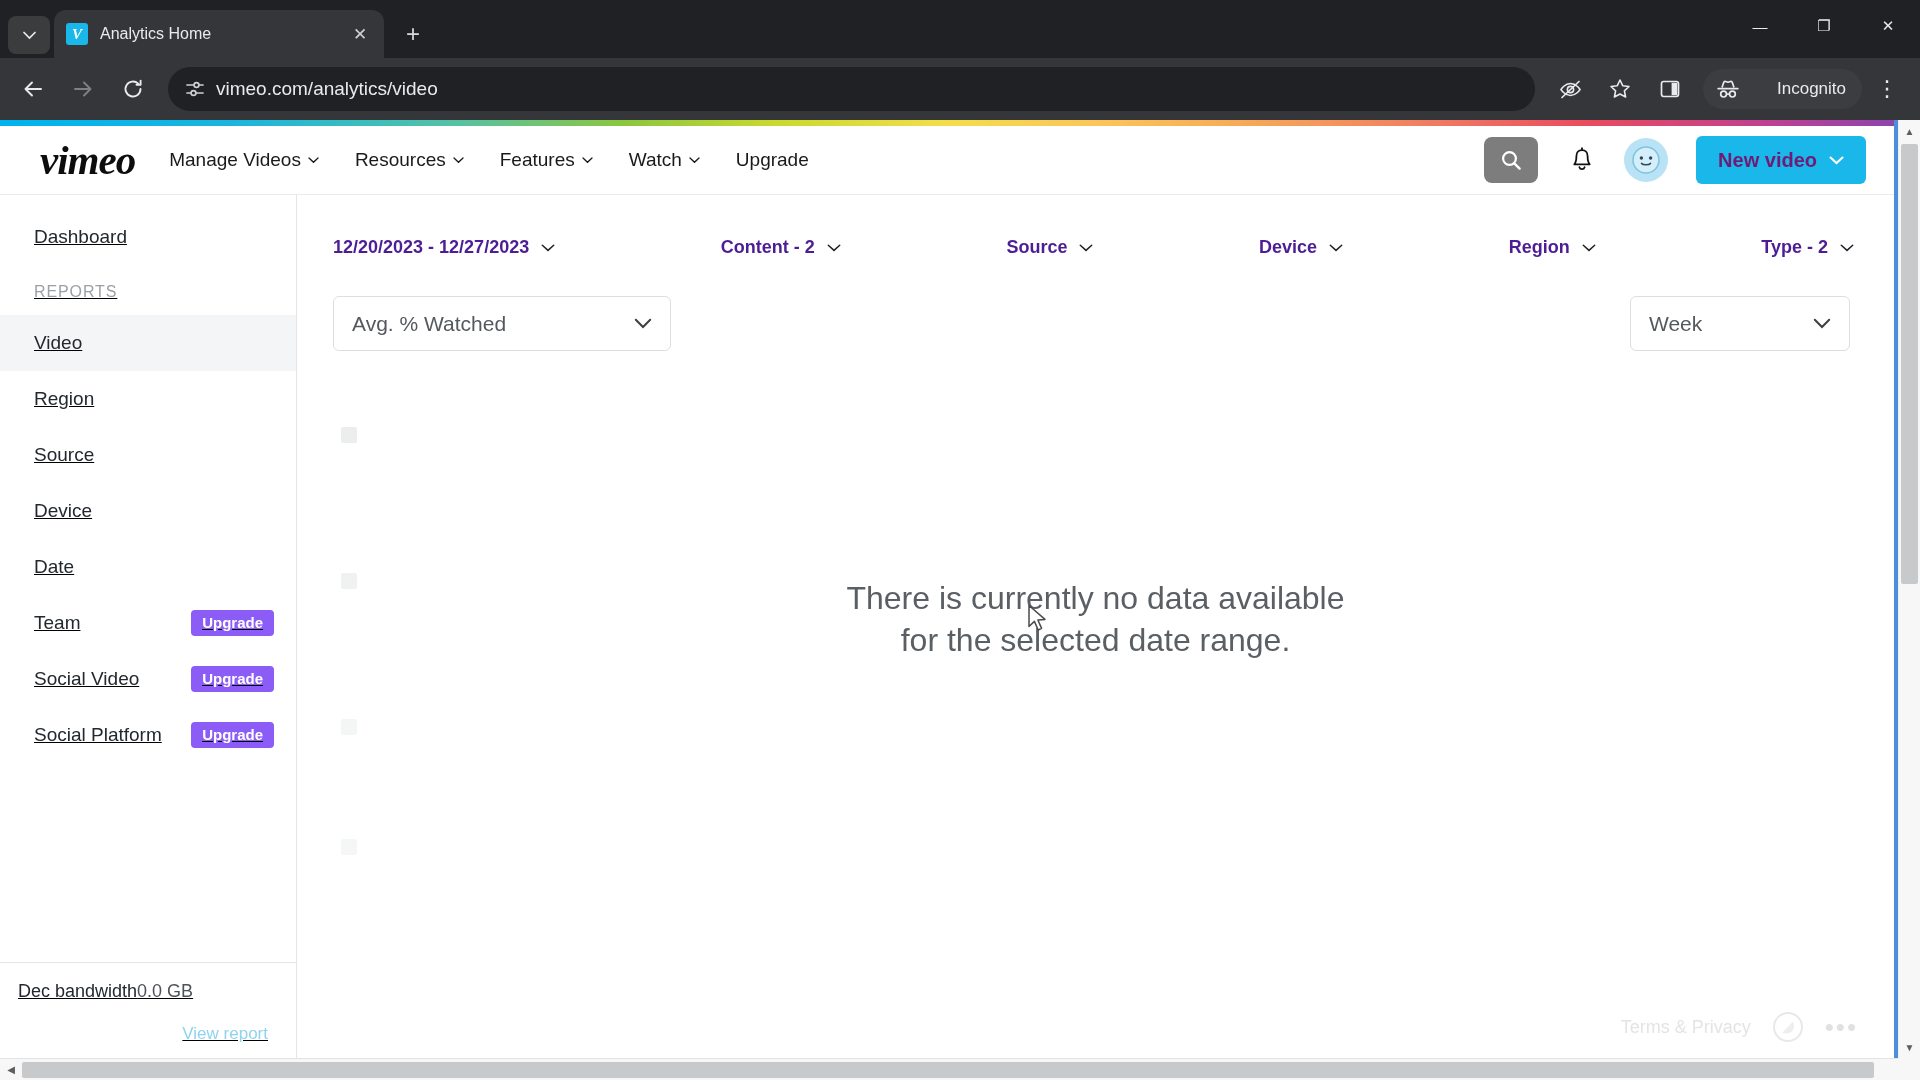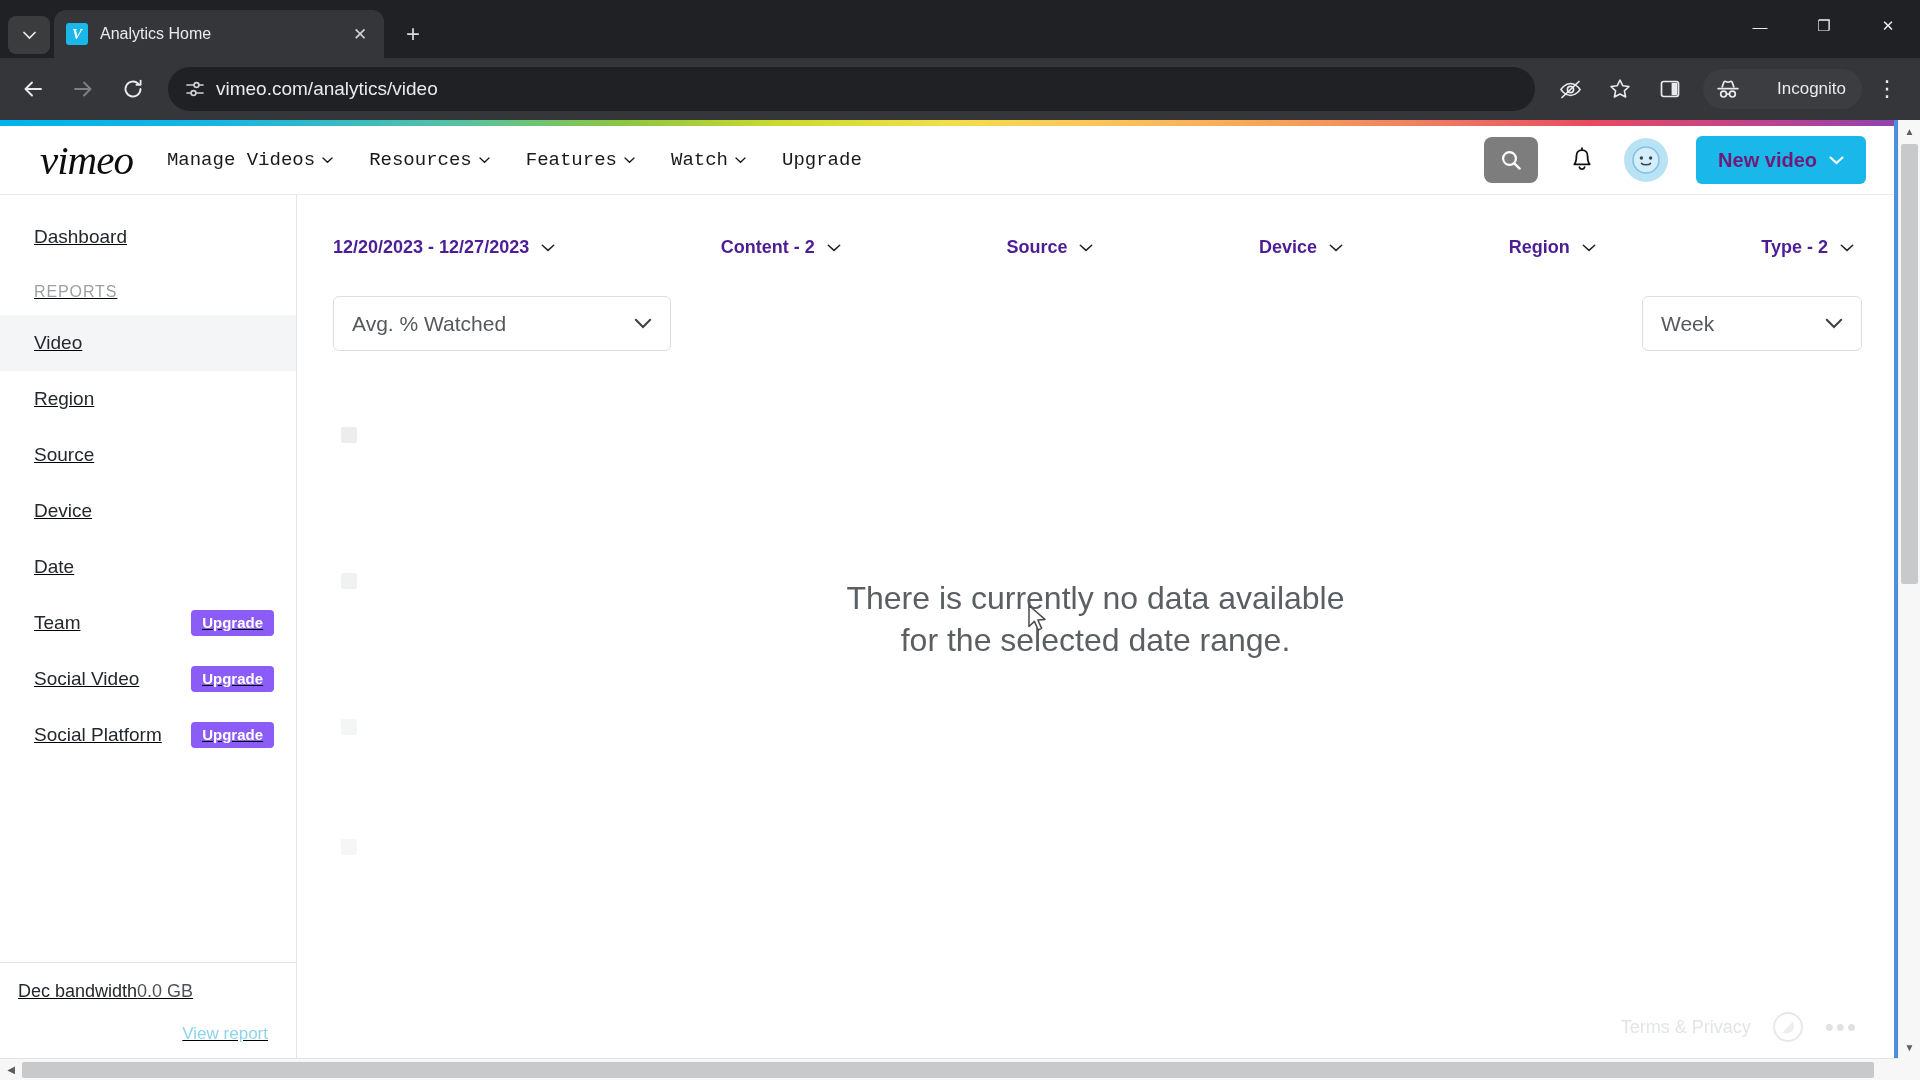--- a/index.html
+++ b/index.html
@@ -112,29 +112,28 @@
   }
 
   
   .vnav {
     height: 69px; background: #fff;
     display: flex; align-items: center; padding: 0 28px 0 40px;
     border-bottom: 1px solid #ebebeb;
   }
   .vlogo {
     font-family: "Liberation Serif", serif;
-    font-weight: 400; font-style: italic;
+    font-weight: 700; font-style: italic;
     font-size: 41px; color: #0d0d0d; letter-spacing: -1px;
     margin-right: 34px; line-height: 1;
   }
   .vnav-item {
     display: flex; align-items: center; gap: 7px;
     font-size: 19px; color: #1a1a1a; margin-right: 36px;
     white-space: nowrap;
-    font-family: Liberation Mono, monospace;
   }
   .vnav-spacer { flex: 1 1 auto; }
   .search-btn {
     width: 54px; height: 46px; background: #7d7d7d;
     border-radius: 8px; display: flex; align-items: center; justify-content: center;
     margin-right: 24px;
   }
   .bell-btn {
     width: 40px; height: 40px; display: flex; align-items: center; justify-content: center;
     margin-right: 22px;
@@ -205,21 +204,21 @@
   .filters { display: flex; align-items: center; flex: 1 1 auto; justify-content: space-between; padding-top: 8px; }
   .filter {
     display: flex; align-items: center; gap: 12px;
     font-size: 18px; font-weight: 700; color: #4c1d95;
     white-space: nowrap;
   }
   .chev { display: inline-block; }
 
   .sel-row {
     display: flex; align-items: center; justify-content: space-between;
-    padding: 38px 32px 0 36px;
+    padding: 38px 44px 0 36px;
   }
   .select {
     height: 55px; border: 1px solid #dcdfe2; border-radius: 6px;
     background: #fff; display: flex; align-items: center;
     padding: 0 18px; min-width: 0;
   }
   .select .sv { font-size: 21px; color: #55595e; white-space: nowrap; }
   .select.metric { width: 338px; justify-content: space-between; }
   .select.period { width: 220px; justify-content: space-between; }
 

